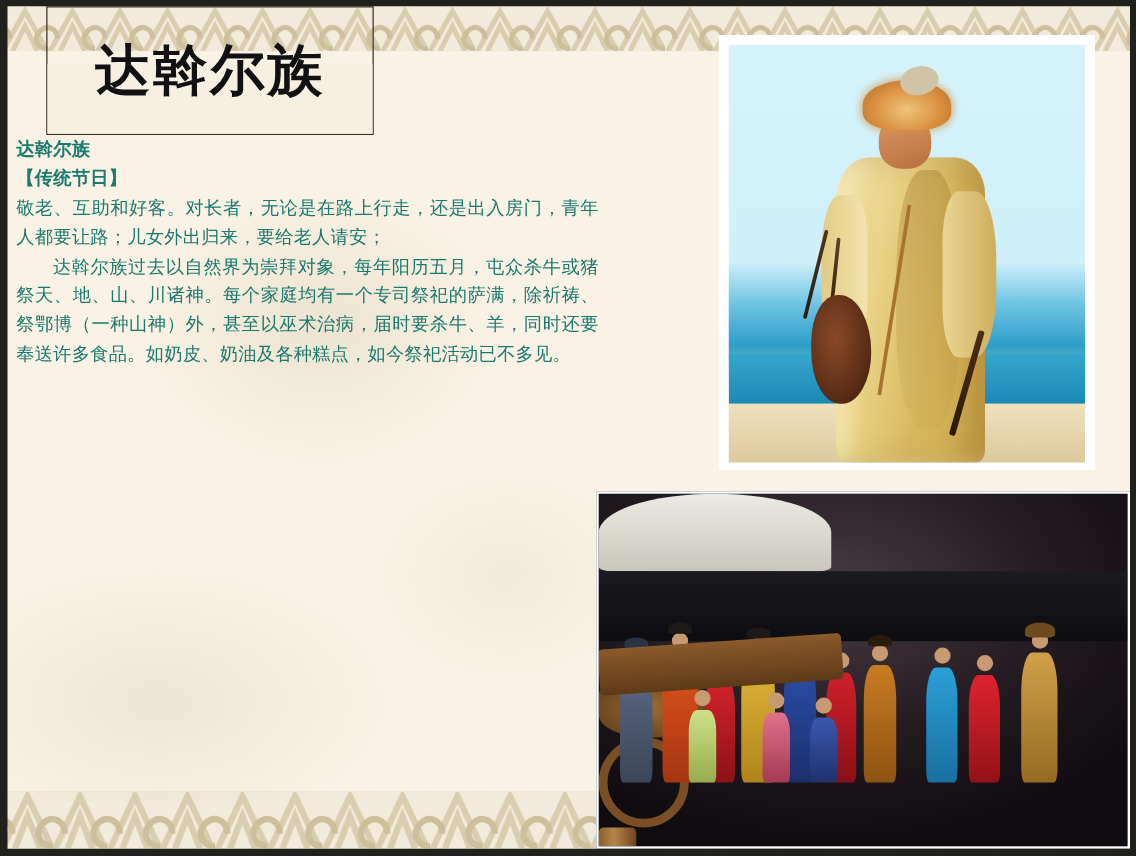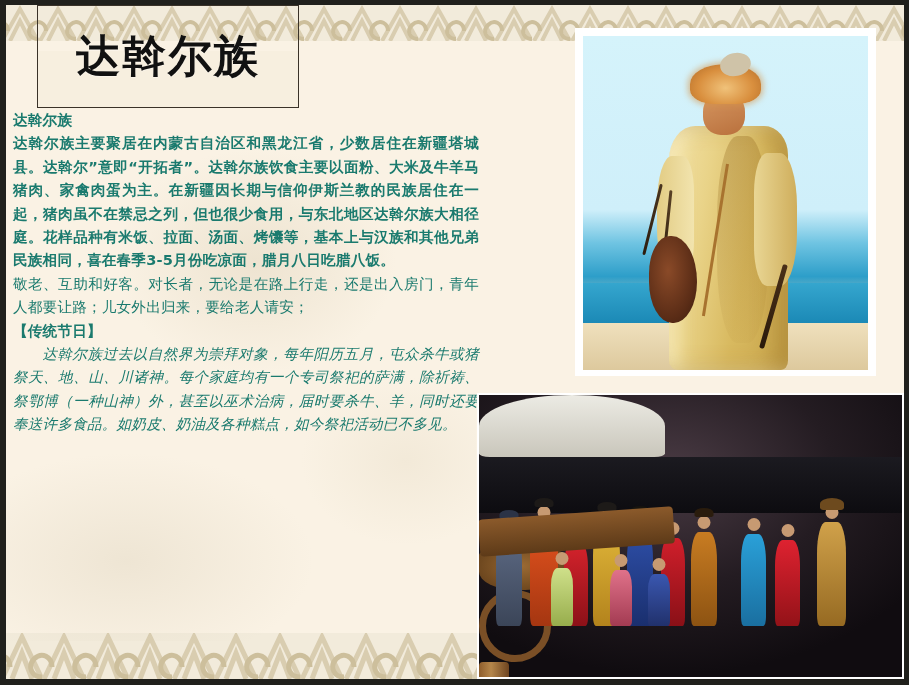--- a/index.html
+++ b/index.html
@@ -69,21 +69,21 @@
     color:#1a7a6e;
     font-family:"DejaVu Sans","Liberation Sans",sans-serif;
     font-size:14.6px;
     line-height:23.4px;
     letter-spacing:.2px;
     margin:0;
     text-align:justify;
     text-justify:inter-ideograph;
   }
   .para.bold{font-weight:700;}
-  .para.indent{text-indent:2em;font-style:italic;}
+  .para.indent{text-indent:2em;}
 
   
   .photo{
     position:absolute;z-index:12;overflow:hidden;
   }
   #photo-hunter{
     left:575px;top:28px;width:301px;height:348px;
     background:#ffffff;
     padding:8px 8px 6px 8px;
     box-sizing:border-box;
@@ -261,23 +261,22 @@
 
   <div class="wash"></div>
 
   <div id="title-box">
     <div class="title-bg"></div>
     <span id="title-text">达斡尔族</span>
   </div>
 
   <div id="body-col">
     <p class="para bold">达斡尔族</p>
-    <p class="para bold">达斡尔族主要聚居在内蒙古自治区和黑龙江省，少数居住在新疆塔城县。达斡尔”意即“开拓者”。达斡尔族饮食主要以面粉、大米及牛羊马猪肉、家禽肉蛋为主。在新疆因长期与信仰伊斯兰教的民族居住在一起，猪肉虽不在禁忌之列，但也很少食用，与东北地区达斡尔族大相径庭。花样品种有米饭、拉面、汤面、烤馕等，基本上与汉族和其他兄弟民族相同，喜在春季3-5月份吃凉面，腊月八日吃腊八饭。</p>
+    <p class="para bold">【传统节日】</p>
     <p class="para">敬老、互助和好客。对长者，无论是在路上行走，还是出入房门，青年人都要让路；儿女外出归来，要给老人请安；</p>
-    <p class="para bold">【传统节日】</p>
     <p class="para indent">达斡尔族过去以自然界为崇拜对象，每年阳历五月，屯众杀牛或猪祭天、地、山、川诸神。每个家庭均有一个专司祭祀的萨满，除祈祷、祭鄂博（一种山神）外，甚至以巫术治病，届时要杀牛、羊，同时还要奉送许多食品。如奶皮、奶油及各种糕点，如今祭祀活动已不多见。</p>
   </div>
 
   <div class="photo" id="photo-hunter">
     <div class="inner">
       <div class="hf sky-low"></div>
       <div class="hf ground"></div>
       <div class="hf coat"></div>
       <div class="hf coat-shade"></div>
       <div class="hf arm-l"></div>

